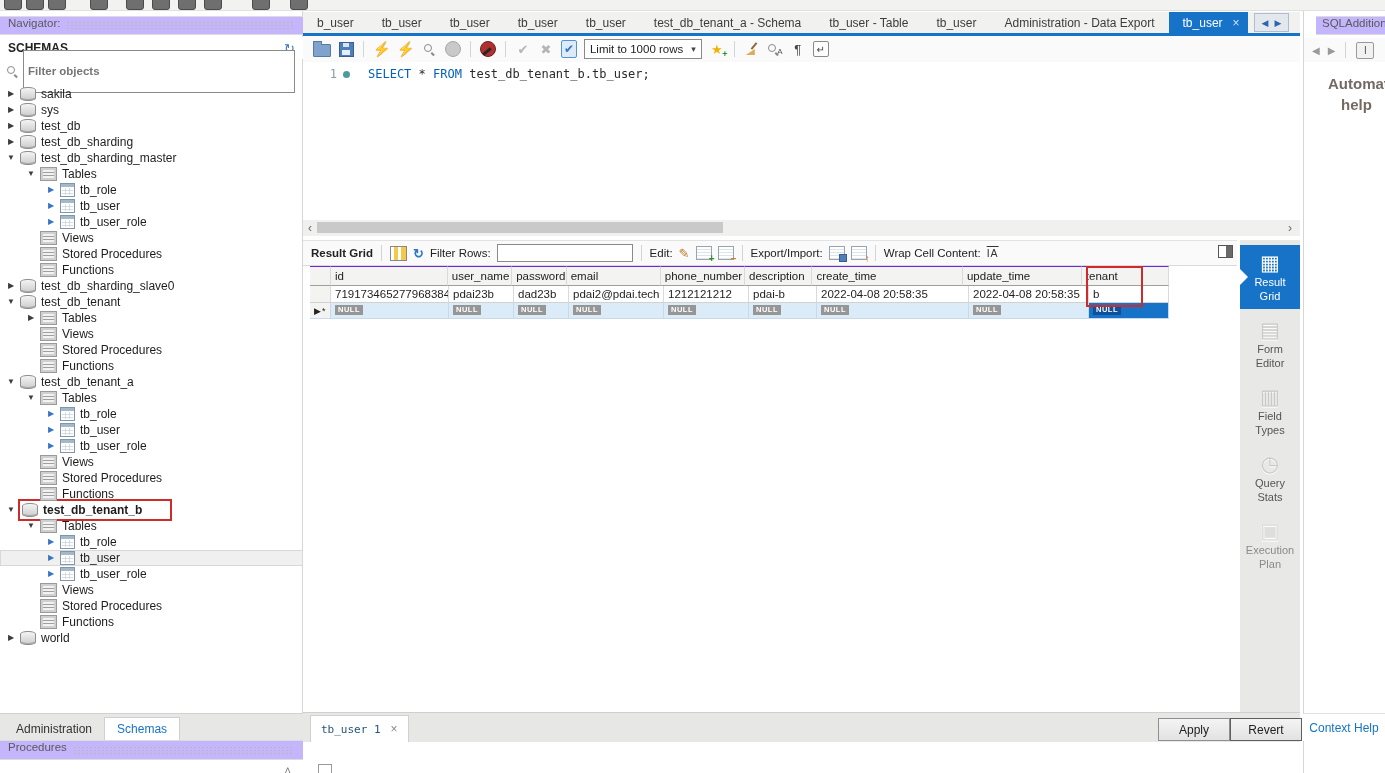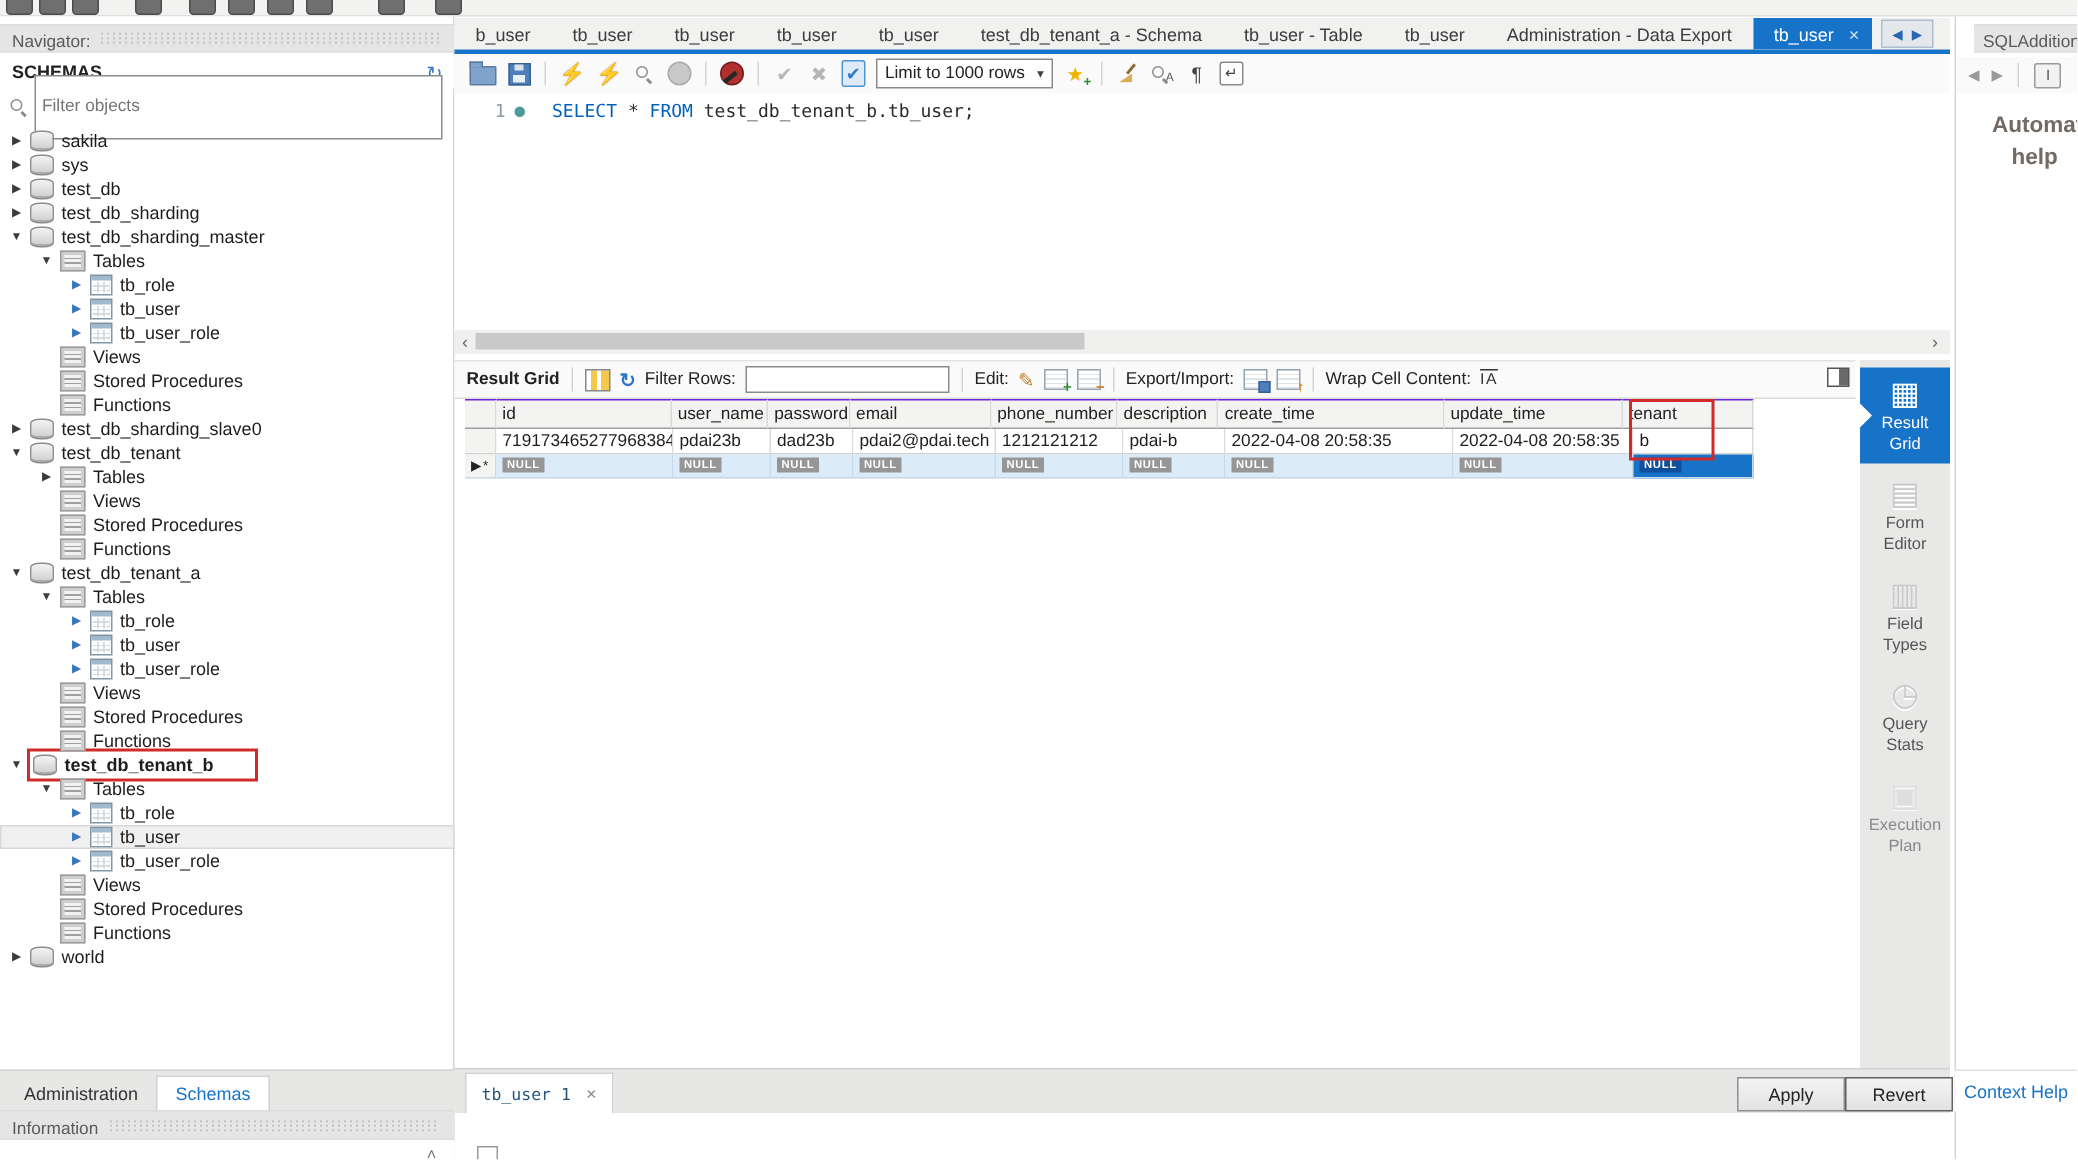--- a/index.html
+++ b/index.html
@@ -1,36 +1,36 @@
 <!DOCTYPE html>
 <html><head>
 <meta charset="utf-8">
 <style>
   html,body{margin:0;padding:0;background:#fff;}
   body{font-family:"Liberation Sans",sans-serif;font-size:12px;color:#333;}
   #root{position:relative;width:1385px;height:773px;overflow:hidden;background:#fff;}
   .abs{position:absolute;box-sizing:border-box;}
   .dotted-fill{flex:1;height:9px;margin:0 6px;align-self:center;
     background-image:radial-gradient(#b8b8b8 0.8px,transparent 0.9px);background-size:4px 3px;}
-  .panel-header{display:flex;align-items:flex-end;background:#e5e5e5;color:#5a5a5a;font-size:11.5px;
+  .panel-header{display:flex;align-items:flex-start;background:#c4b5fd;color:#5a5a5a;font-size:11.5px;
     padding:0 4px 0 8px;border-top:1px solid #dcdcdc;border-bottom:1px solid #dcdcdc;}
   
   #top-strip{left:0;top:0;width:1385px;height:11px;background:#f2f2f1;border-bottom:1px solid #e0e0e0;overflow:hidden;}
   .stub{position:absolute;top:-9px;width:16px;height:17px;background:#6f6f6f;border-radius:3px;border:1px solid #4c4c4c;}
   
   #left-panel{left:0;top:11px;width:303px;height:762px;background:#fff;border-right:1px solid #d6d6d6;}
   #nav-header{left:0;top:5px;width:303px;height:19px;}
   #schemas-bar{left:0;top:26px;width:303px;height:22px;display:flex;align-items:center;padding:0 8px;background:#fff;}
   #schemas-bar .title{font-weight:bold;font-size:12px;color:#222;}
   #schemas-refresh{margin-left:auto;color:#3a76c0;font-size:13px;line-height:13px;cursor:default;}
   #filter-bar{left:0;top:48px;width:303px;height:24px;display:flex;align-items:center;padding:0 8px 0 6px;}
   .i-mag{width:13px;height:13px;position:relative;flex:none;}
   .i-mag::before{content:"";position:absolute;left:1px;top:1px;width:6px;height:6px;border:1.5px solid #8a8a8a;border-radius:50%;}
   .i-mag::after{content:"";position:absolute;left:9px;top:9px;width:4px;height:2px;background:#8a8a8a;transform:rotate(45deg);transform-origin:0 0;}
-  #filter-input{flex:1;margin-left:4px;height:17px;border:1px solid #8a8a8a;font-size:11.5px;padding:12px 4px;color:#444;font-family:"Liberation Sans",sans-serif;}
+  #filter-input{flex:1;margin-left:4px;height:17px;border:1px solid #8a8a8a;font-size:11.5px;padding:12px 4px;color:#444;font-family:"Liberation Sans",sans-serif;font-weight:bold;}
   #tree{left:0;top:75px;width:303px;height:600px;overflow:hidden;}
   .tree-row{display:flex;align-items:center;height:16px;cursor:default;white-space:nowrap;}
   .tree-row.selected{background:#f0f0f0;box-shadow:inset 0 0 0 1px #d8d8d8;}
   .tr-arrow{width:14px;flex:none;font-size:8px;color:#3c3c3c;text-align:center;line-height:16px;}
   .tr-arrow.blue{color:#3a76c0;}
   .tr-wrap{display:flex;align-items:center;gap:5px;height:16px;padding:0 2px;}
   .tr-wrap.redbox{border:2px solid #cf2b2b;padding:0 28px 0 2px;height:18px;justify-content:flex-end;}
   .tr-label{font-size:12px;color:#1d1d1d;}
   .tr-label.bold{font-weight:bold;}
   .i-db{width:14px;height:12px;flex:none;border:1px solid #8e8e8e;border-radius:7px/3px;
@@ -437,21 +437,21 @@
             <span class="tr-label">world</span>
           </span>
         </div>
       </div>
 
     <div id="admin-tabs" class="abs">
       <div class="btab">Administration</div>
       <div class="btab active">Schemas</div>
     </div>
     <div id="info-header" class="abs panel-header">
-      <span>Information</span>
+      <span>Procedures</span>
       <span class="dotted-fill"></span>
     </div>
     <div id="info-body" class="abs">
       <span id="info-caret">˄</span>
     </div>
   </div>
 
   <div id="tabbar" class="abs">
       <div class="tab">
         <span>b_user</span>

